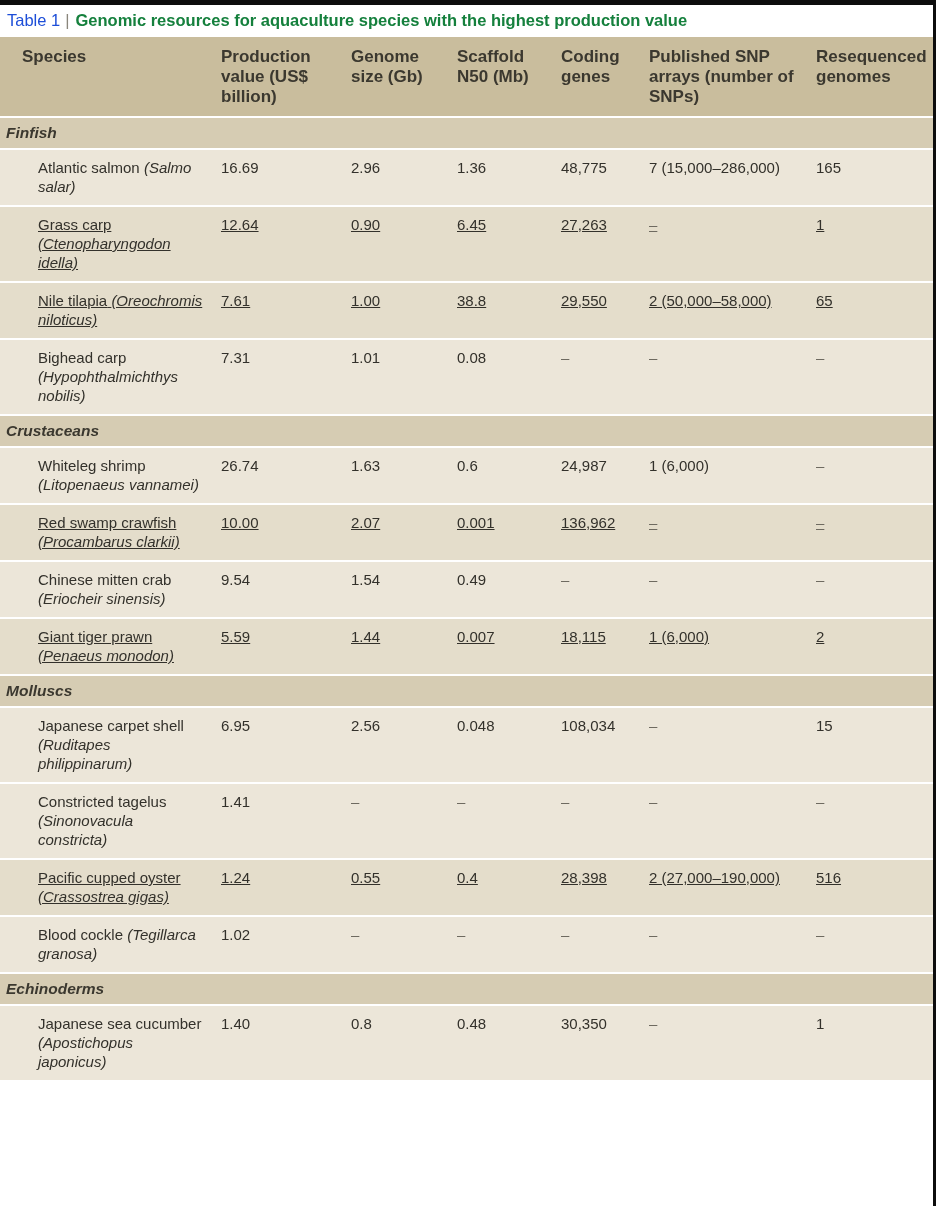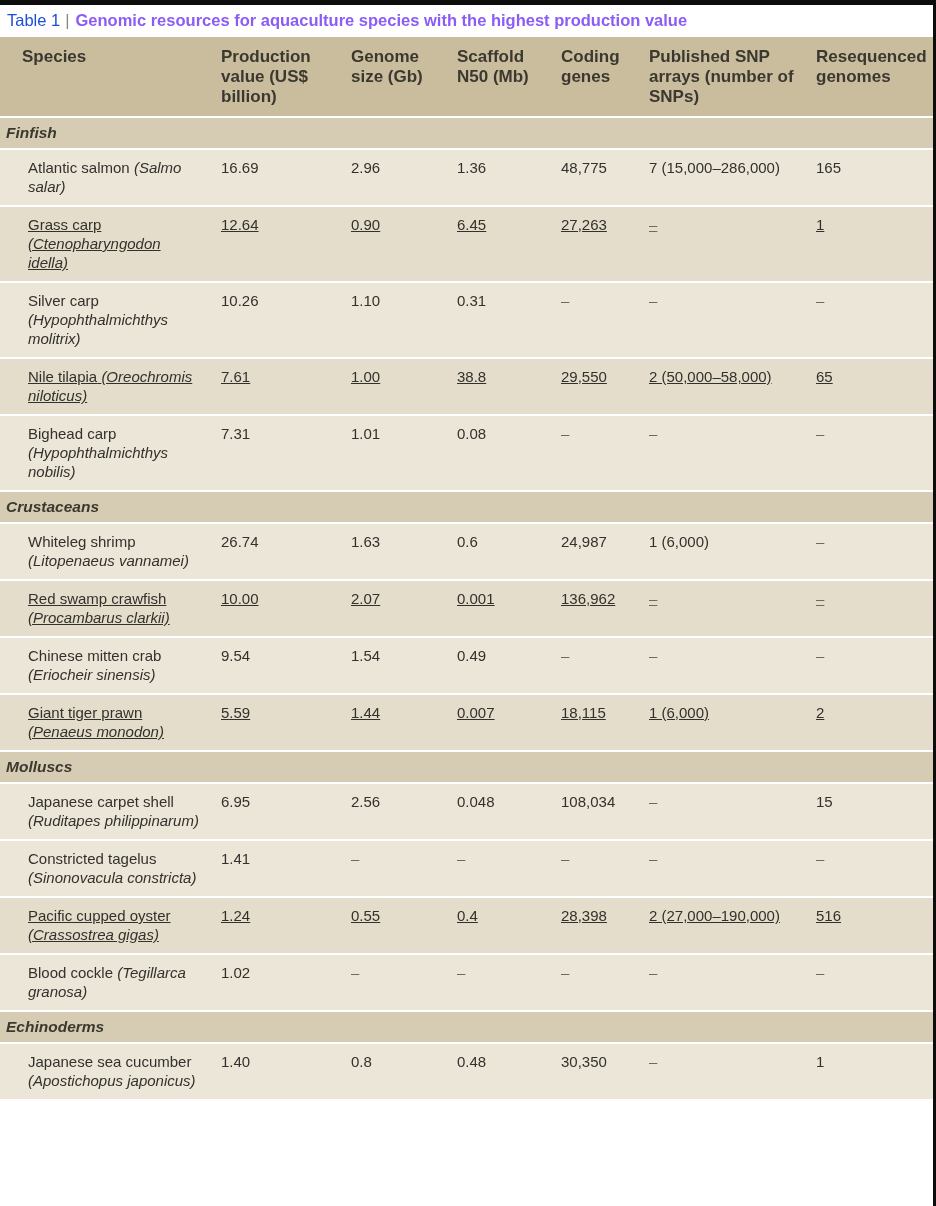--- a/index.html
+++ b/index.html
@@ -17,21 +17,21 @@
 
   .title-bar {
     padding: 5px 0 5px 7px;
     background: #ffffff;
     font-size: 16.5px;
     line-height: 20px;
     white-space: nowrap;
   }
   .title-label { color: #1d4ed8; font-weight: 400; }
   .title-sep { color: #8a867c; padding: 0 6px 0 5px; font-weight: 300; }
-  .title-text { color: #8b5cf6; font-weight: 700; }
+  .title-text { color: #15803d; font-weight: 700; }
 
   table.main {
     width: 100%;
     border-collapse: separate;
     border-spacing: 0 2px;
     table-layout: fixed;
   }
   col.c-species { width: 211px; }
   col.c-prod    { width: 130px; }
   col.c-genome  { width: 106px; }
@@ -64,21 +64,21 @@
     line-height: 19px;
   }
 
   tr.data-row td {
     background: #ece6d9;
     vertical-align: top;
     font-size: 15px;
     line-height: 19px;
     padding: 8px 8px 9px 10px;
   }
-  tr.data-row td:first-child { padding-left: 28px; }
+  tr.data-row td:first-child { padding-left: 38px; }
   tr.data-row.alt td { background: #e4ddcb; text-decoration: underline; }
 
   .latin { font-style: italic; }
   td.dash { color: #6e6a60; }
 </style>
 </head>
 <body>
 
 <div class="page">
 
@@ -133,32 +133,20 @@
       <span class="latin">(Ctenopharyngodon idella)</span>
     </td>
     <td class="val">12.64</td>
     <td class="val">0.90</td>
     <td class="val">6.45</td>
     <td class="val">27,263</td>
     <td class="val dash">–</td>
     <td class="val">1</td>
   </tr>
 
-  <tr class="data-row">
-    <td class="species-cell">
-      <span class="common">Silver carp</span>
-      <span class="latin">(Hypophthalmichthys molitrix)</span>
-    </td>
-    <td class="val">10.26</td>
-    <td class="val">1.10</td>
-    <td class="val">0.31</td>
-    <td class="val dash">–</td>
-    <td class="val dash">–</td>
-    <td class="val dash">–</td>
-  </tr>
 
   <tr class="data-row alt">
     <td class="species-cell">
       <span class="common">Nile tilapia</span>
       <span class="latin">(Oreochromis niloticus)</span>
     </td>
     <td class="val">7.61</td>
     <td class="val">1.00</td>
     <td class="val">38.8</td>
     <td class="val">29,550</td>

